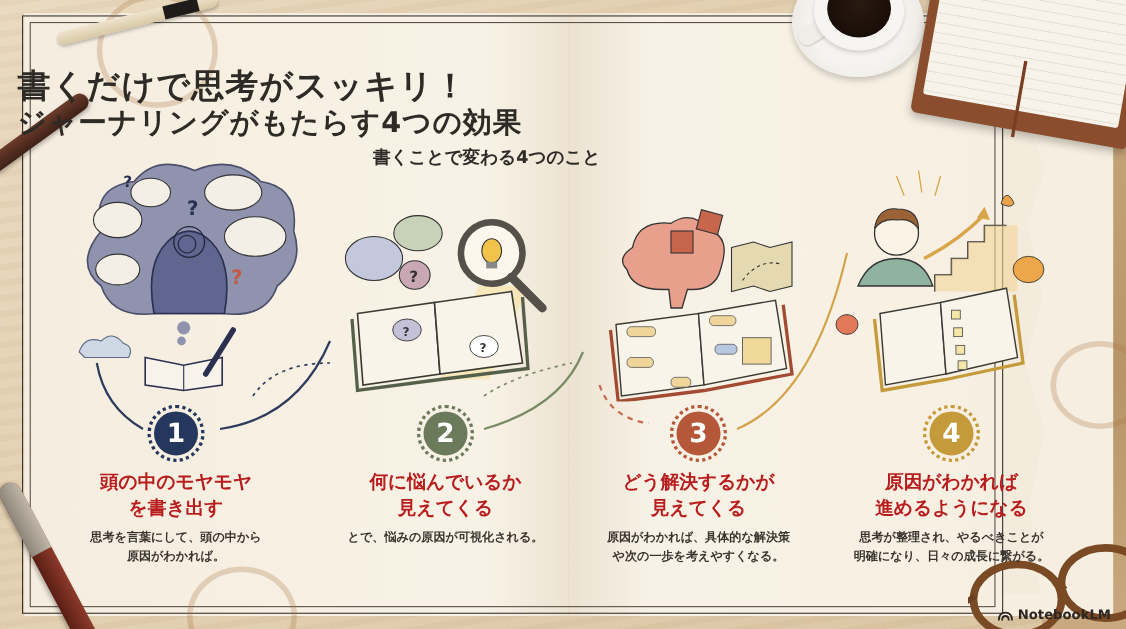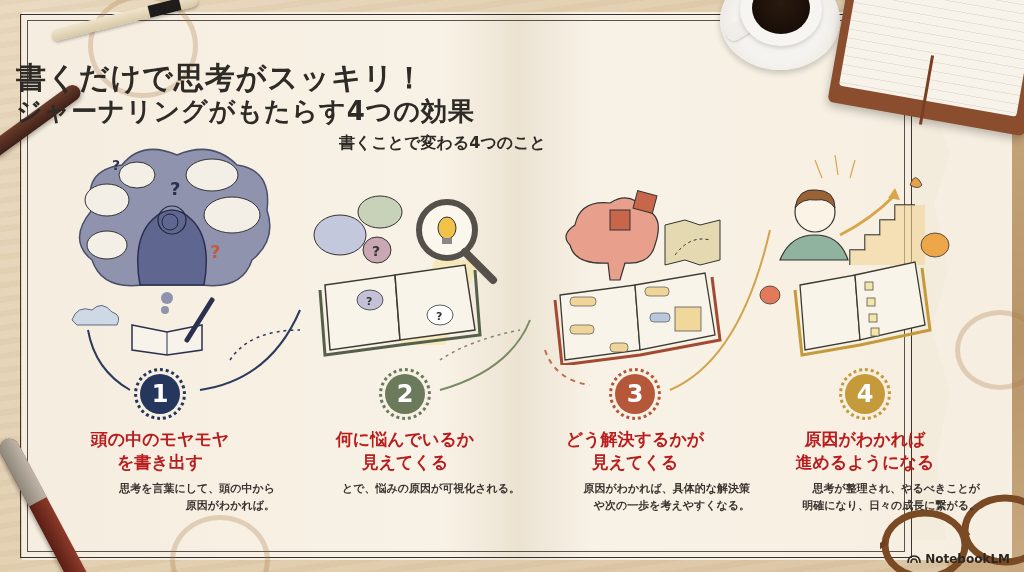--- a/index.html
+++ b/index.html
@@ -79,25 +79,25 @@
 
   
   .step { position:absolute; top:368px; width:230px; text-align:center; }
   .badge-wrap { width:52px; height:52px; margin: 0 auto; position:relative; }
   .badge-ring { position:absolute; inset:0; border-radius:50%; }
   .badge {
     position:absolute; left:6px; top:6px; width:40px; height:40px; border-radius:50%;
     color:#fff; font-weight:bold; font-size:24px; line-height:40px; text-align:center;
   }
   .step-title { margin-top:8px; font-size:17px; font-weight:bold; line-height:23px; color:#b91c1c; }
-  .step-desc { margin-top:6px; font-size:11px; font-weight:bold; line-height:17px; color:#3a342f;text-align:right; }
+  .step-desc { margin-top:6px; font-size:11px; font-weight:bold; line-height:17px; color:#3a342f; }
 
   .illus { position:absolute; }
   .brand { position:absolute; right:14px; bottom:6px; font-size:12px; color:#2b2622; font-weight:bold;
-    display:flex; align-items:flex-start; gap:4px; }
+    display:flex; align-items:center; gap:4px; }
 </style>
 </head>
 <body>
 
 <div class="wood-grain"></div>
 <div class="torn-right"></div>
 <div class="paper-left"></div>
 <div class="paper-right"></div>
 <div class="torn-right-paper"></div>
 <div class="frame-outer"></div>

